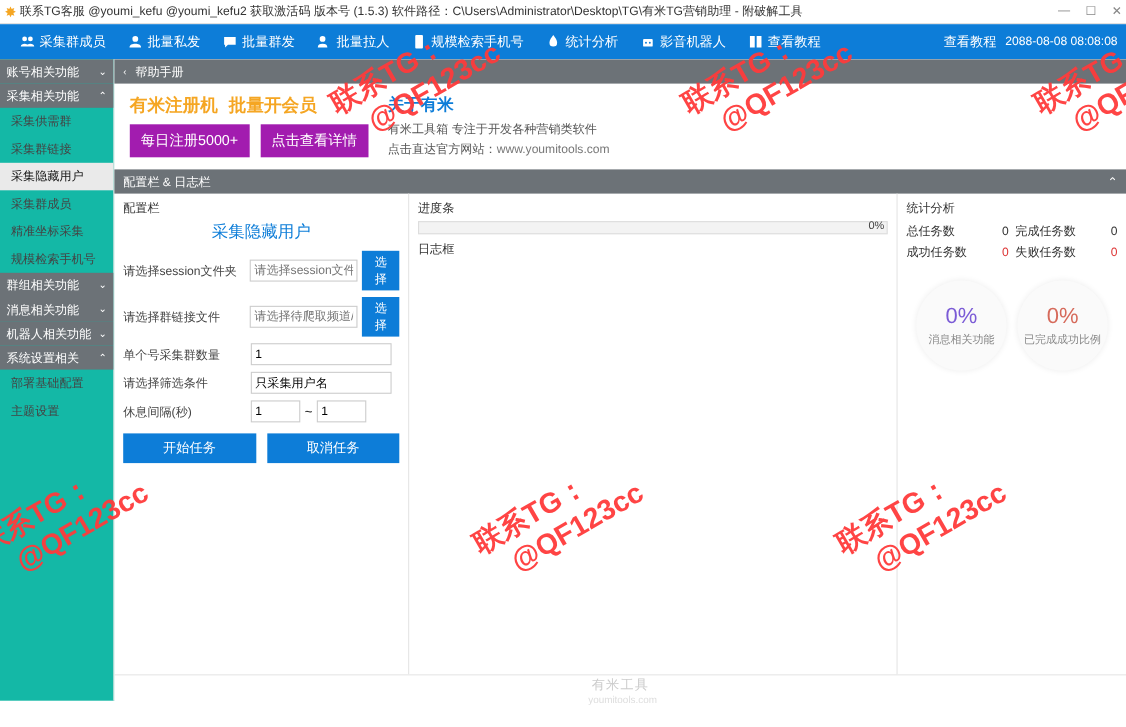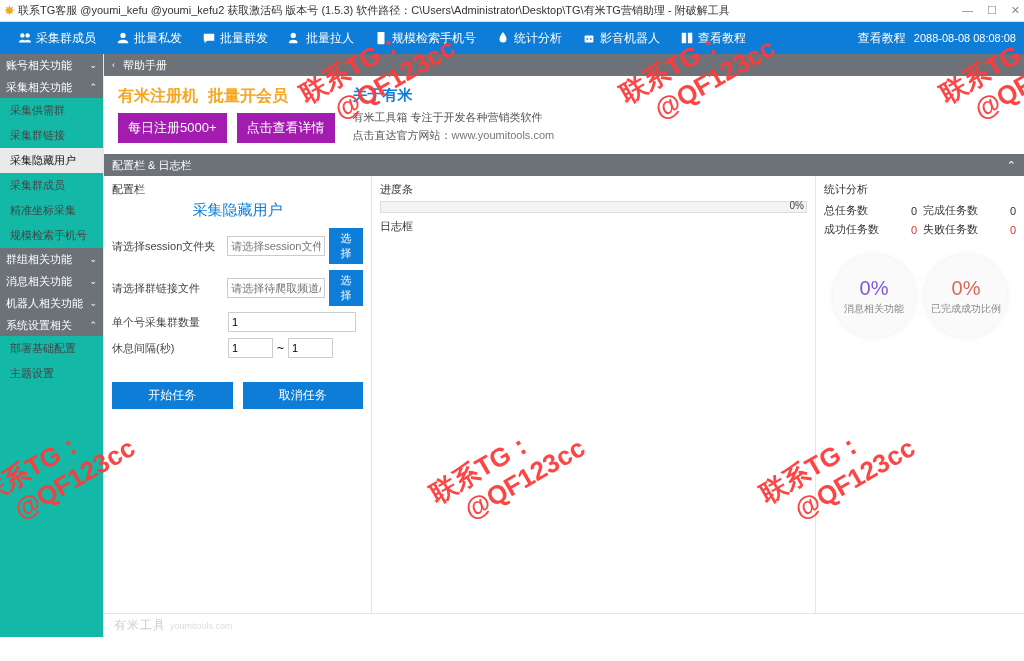--- a/index.html
+++ b/index.html
@@ -40,35 +40,35 @@
 .col3 { width: 208px; padding: 4px 8px; }
 .sect-title { font-size: 11px; color: #333; margin: 2px 0 4px; }
 .big-title { color: #0d7dd8; font-size: 15px; text-align: center; margin: 2px 0 8px; }
 .frow { display: flex; align-items: center; margin: 6px 0; gap: 4px; }
 .frow label { width: 112px; color: #444; font-size: 11px; }
 .frow input[type=text] { border: 1px solid #ccc; padding: 3px; font-size: 11px; }
 .frow .inp-full { width: 128px; }
 .frow .inp-w { width: 98px; }
 .frow .inp-s { width: 45px; }
 .sel-btn { background: #0d7dd8; color: #fff; padding: 3px 6px; font-size: 11px; cursor: pointer; border: none; }
-.btnrow { display: flex; gap: 10px; margin-top: 24px; }
+.btnrow { display: flex; gap: 10px; margin-top: 10px; }
 .btnrow button { flex: 1; background: #0d7dd8; color: #fff; border: none; padding: 5px; cursor: pointer; font-size: 12px; }
 .pbar-wrap { position: relative; height: 12px; background: #f3f3f3; border: 1px solid #ddd; margin-top: 4px; margin-bottom: 6px; }
 .pbar-txt { position: absolute; right: 2px; top: -2px; font-size: 10px; color: #444; }
 .log-lbl { font-size: 11px; color: #333; margin-bottom: 2px; }
 .stats-grid { display: grid; grid-template-columns: 1fr auto 1fr auto; gap: 4px 6px; font-size: 11px; color: #333; align-items: center; margin: 6px 0 18px; }
 .stats-grid .num { text-align: right; }
 .stats-grid .red { color: #d33; }
 .circles { display: flex; gap: 10px; justify-content: center; }
 .circle { width: 82px; height: 82px; border-radius: 50%; display: flex; flex-direction: column; align-items: center; justify-content: center; background: #fafafa; box-shadow: 0 0 6px rgba(0,0,0,.08); }
 .circle .pct { font-size: 20px; font-weight: 300; }
 .circle .lbl { font-size: 10px; color: #888; margin-top: 2px; }
 .c1 .pct { color: #7b5bd6; }
 .c2 .pct { color: #d66a5b; }
-.footer { height: 24px; border-top: 1px solid #e5e5e5; display: flex; align-items: center; padding: 0 10px; }
+.footer { height: 24px; border-top: 1px solid #e5e5e5; display: flex; align-items: center; padding: 0 10px; flex-direction: column; }
 .logo { color: #ccc; font-size: 12px; letter-spacing: 1px; }
 .logo-url { color: #ddd; font-size: 9px; margin-left: 4px; }
 .watermark { position: absolute; color: #ff3b3b; font-size: 26px; font-weight: bold; transform: rotate(-30deg); pointer-events: none; opacity: .95; line-height: 1.2; white-space: pre; }
 svg { display: block; }
 </style>
 </head>
 <body>
 
 <div class="titlebar">
   <span class="sun">✸</span>
@@ -233,20 +233,24 @@
             <button class="sel-btn">选择</button>
           </div>
         <div class="frow">
             <label>请选择群链接文件</label>
             <input type="text" class="inp-w" placeholder="请选择待爬取频道/群组" style="">
             <button class="sel-btn">选择</button>
           </div>
         <div class="frow">
             <label>单个号采集群数量</label>
             <input type="text" class="inp-full" value="1" style="">
+          </div>
+        <div class="frow">
+            <label>请选择筛选条件</label>
+            <input type="text" class="inp-full" value="只采集用户名" style="">
           </div>
         <div class="frow">
             <label>休息间隔(秒)</label>
             <input type="text" class="inp-s" value="1" style="">
             <span>~</span>
             <input type="text" class="inp-s" value="1" style="">
           </div>
         <div class="btnrow">
           <button>开始任务</button>
           <button>取消任务</button>

